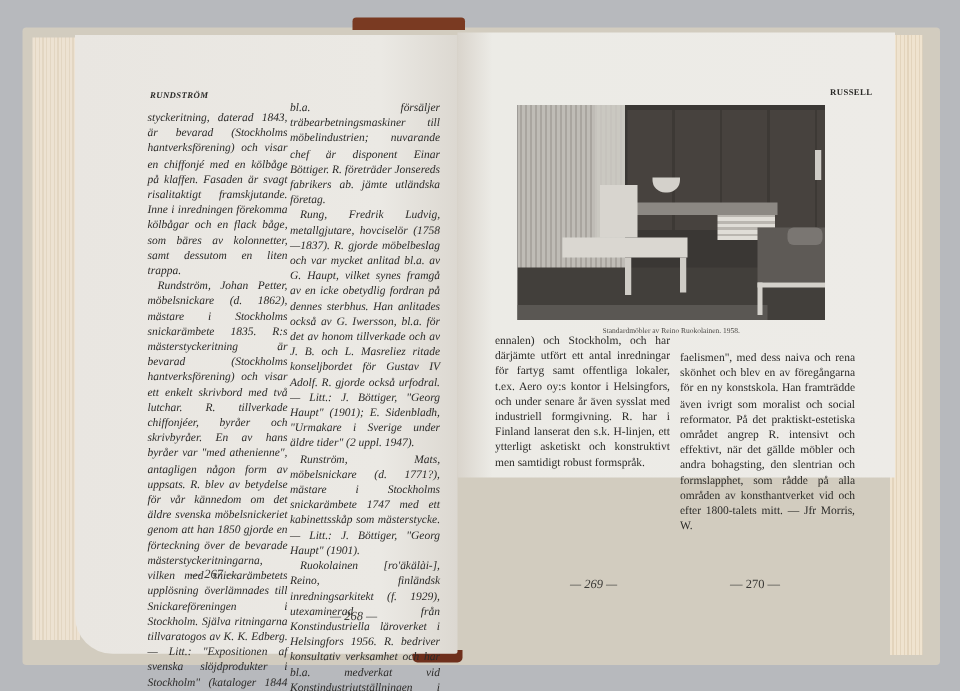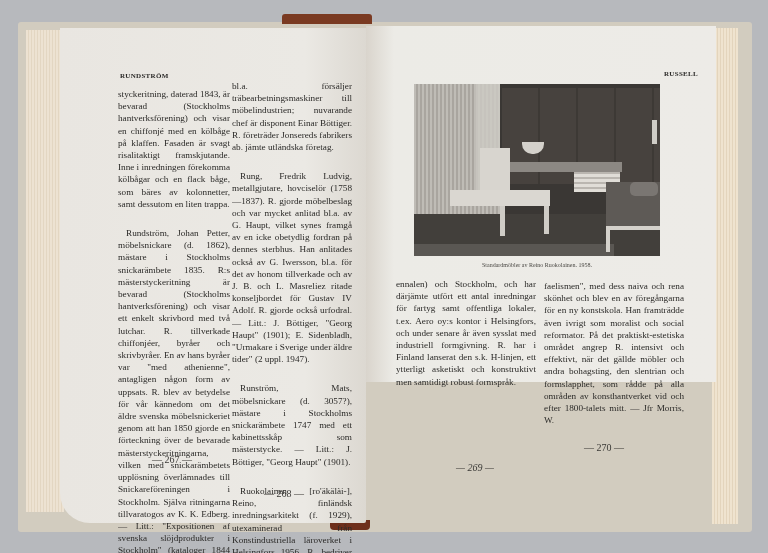--- a/index.html
+++ b/index.html
@@ -30,34 +30,35 @@
     background:repeating-linear-gradient(90deg,#efe3cf 0 2px,#e3d4bc 2px 3px);
   }
   .page {
     position:absolute; background:#ebe8e3;
     color:#2b2a28;
   }
   .page-left {
     left:60px; top:28px; width:306px; height:495px;
     border-radius:0 0 2px 30px;
     background:linear-gradient(90deg,#e9e6e1 0%,#ebe9e4 80%,#dcd8d1 100%);
+    font-style:italic;
   }
   .page-right {
     left:366px; top:26px; width:350px; height:356px;
     background:linear-gradient(90deg,#d9d4cc 0%,#ecebe6 8%,#edebe7 100%);
   }
   .running-head {
     position:absolute; font-size:7px; letter-spacing:0.3px; font-weight:bold;
   }
   .col {
     position:absolute; font-size:9.2px; line-height:12.2px; text-align:justify;
     hyphens:auto;
   }
   .col p { margin:0; text-indent:0; }
-  .col p + p { text-indent:8px;margin-top:17px; }
+  .col p + p { text-indent:8px; }
   .folio {
     position:absolute; font-size:10px; color:#3a3936;
   }
   .photo {
     position:absolute; left:48px; top:58px; width:246px; height:172px;
     background:#3a3734; overflow:hidden;
   }
   .photo .curtain { position:absolute; left:0; top:0; width:86px; height:140px;
     background:repeating-linear-gradient(90deg,#bfbcb6 0 2px,#a9a59f 2px 4px); }
   .photo .curtain2 { position:absolute; left:62px; top:0; width:24px; height:110px; background:#cdcac4; opacity:.8; }
@@ -94,21 +95,21 @@
 
   <div class="col" style="left:58px;top:60px;width:112px;">
     <p>styckeritning, daterad 1843, är bevarad (Stockholms hantverksförening) och visar en chiffonjé med en kölbåge på klaffen. Fasaden är svagt risalitaktigt framskjutande. Inne i inredningen förekomma kölbågar och en flack båge, som bäres av kolonnetter, samt dessutom en liten trappa.</p>
     <p>Rundström, Johan Petter, möbelsnickare (d. 1862), mästare i Stockholms snickarämbete 1835. R:s mästerstyckeritning är bevarad (Stockholms hantverksförening) och visar ett enkelt skrivbord med två lutchar. R. tillverkade chiffonjéer, byråer och skrivbyråer. En av hans byråer var "med athenienne", antagligen någon form av uppsats. R. blev av betydelse för vår kännedom om det äldre svenska möbelsnickeriet genom att han 1850 gjorde en förteckning över de bevarade mästerstyckeritningarna, vilken med snickarämbetets upplösning överlämnades till Snickareföreningen i Stockholm. Själva ritningarna tillvaratogos av K. K. Edberg. — Litt.: "Expositionen af svenska slöjdprodukter i Stockholm" (kataloger 1844 och 1847); S. Wallin, "Stockholms snickarämbetes mästerstyckeritningar" (i "Fataburen", 1927).</p>
 
   </div>
 
   <div class="col" style="left:172px;top:52px;width:120px;">
     <p>bl.a. försäljer träbearbetningsmaskiner till möbelindustrien; nuvarande chef är disponent Einar Böttiger. R. företräder Jonsereds fabrikers ab. jämte utländska företag.</p>
     <p>Rung, Fredrik Ludvig, metallgjutare, hovciselör (1758—1837). R. gjorde möbelbeslag och var mycket anlitad bl.a. av G. Haupt, vilket synes framgå av en icke obetydlig fordran på dennes sterbhus. Han anlitades också av G. Iwersson, bl.a. för det av honom tillverkade och av J. B. och L. Masreliez ritade konseljbordet för Gustav IV Adolf. R. gjorde också urfodral. — Litt.: J. Böttiger, "Georg Haupt" (1901); E. Sidenbladh, "Urmakare i Sverige under äldre tider" (2 uppl. 1947).</p>
-    <p>Runström, Mats, möbelsnickare (d. 3057?), mästare i Stockholms snickarämbete 1747 med ett kabinettsskåp som mästerstycke. — Litt.: J. Böttiger, "Georg Haupt" (1901).</p>
+    <p>Runström, Mats, möbelsnickare (d. 1771?), mästare i Stockholms snickarämbete 1747 med ett kabinettsskåp som mästerstycke. — Litt.: J. Böttiger, "Georg Haupt" (1901).</p>
     <p>Ruokolainen [ro'äkälài-], Reino, finländsk inredningsarkitekt (f. 1929), utexaminerad från Konstindustriella läroverket i Helsingfors 1956. R. bedriver konsultativ verksamhet och har bl.a. medverkat vid Konstindustriutställningen i Helsingfors sedan 1957. Han har deltagit med möbler vid ett flertal utställningar, bl.a. i Bryssel, Boston, New York, London, Köln, Milano (Tri-</p>
   </div>
 
   <div class="folio" style="left:92px;top:426px;">— 267 —</div>
   <div class="folio" style="left:204px;top:460px;">— 268 —</div>
 </div>
 
 <div class="page page-right">
   <div class="running-head" style="left:298px;top:44px;">RUSSELL</div>
 
@@ -126,23 +127,23 @@
     <div class="bench"></div>
     <div class="leg1"></div>
     <div class="leg2"></div>
     <div class="bed"></div>
     <div class="pillow"></div>
     <div class="bedframe"></div>
     <div class="bedleg"></div>
   </div>
   <div class="caption">Standardmöbler av Reino Ruokolainen. 1958.</div>
 
-  <div class="col" style="left:30px;top:252px;width:140px;font-family:Liberation Serif, serif;">
+  <div class="col" style="left:30px;top:240px;width:140px;font-family:Liberation Serif, serif;">
     <p>ennalen) och Stockholm, och har därjämte utfört ett antal inredningar för fartyg samt offentliga lokaler, t.ex. Aero oy:s kontor i Helsingfors, och under senare år även sysslat med industriell formgivning. R. har i Finland lanserat den s.k. H-linjen, ett ytterligt asketiskt och konstruktivt men samtidigt robust formspråk.</p>
   </div>
 
   <div class="col" style="left:178px;top:254px;width:140px;">
     <p>faelismen", med dess naiva och rena skönhet och blev en av föregångarna för en ny konstskola. Han framträdde även ivrigt som moralist och social reformator. På det praktiskt-estetiska området angrep R. intensivt och effektivt, när det gällde möbler och andra bohagsting, den slentrian och formslapphet, som rådde på alla områden av konsthantverket vid och efter 1800-talets mitt. — Jfr Morris, W.</p>
   </div>
 
   <div class="folio" style="left:90px;top:436px;font-style:italic;">— 269 —</div>
-  <div class="folio" style="left:218px;top:416px;font-family:Liberation Serif, serif;">— 270 —</div>
+  <div class="folio" style="left:218px;top:436px;font-family:Liberation Serif, serif;">— 270 —</div>
 </div>
 
 </body></html>

